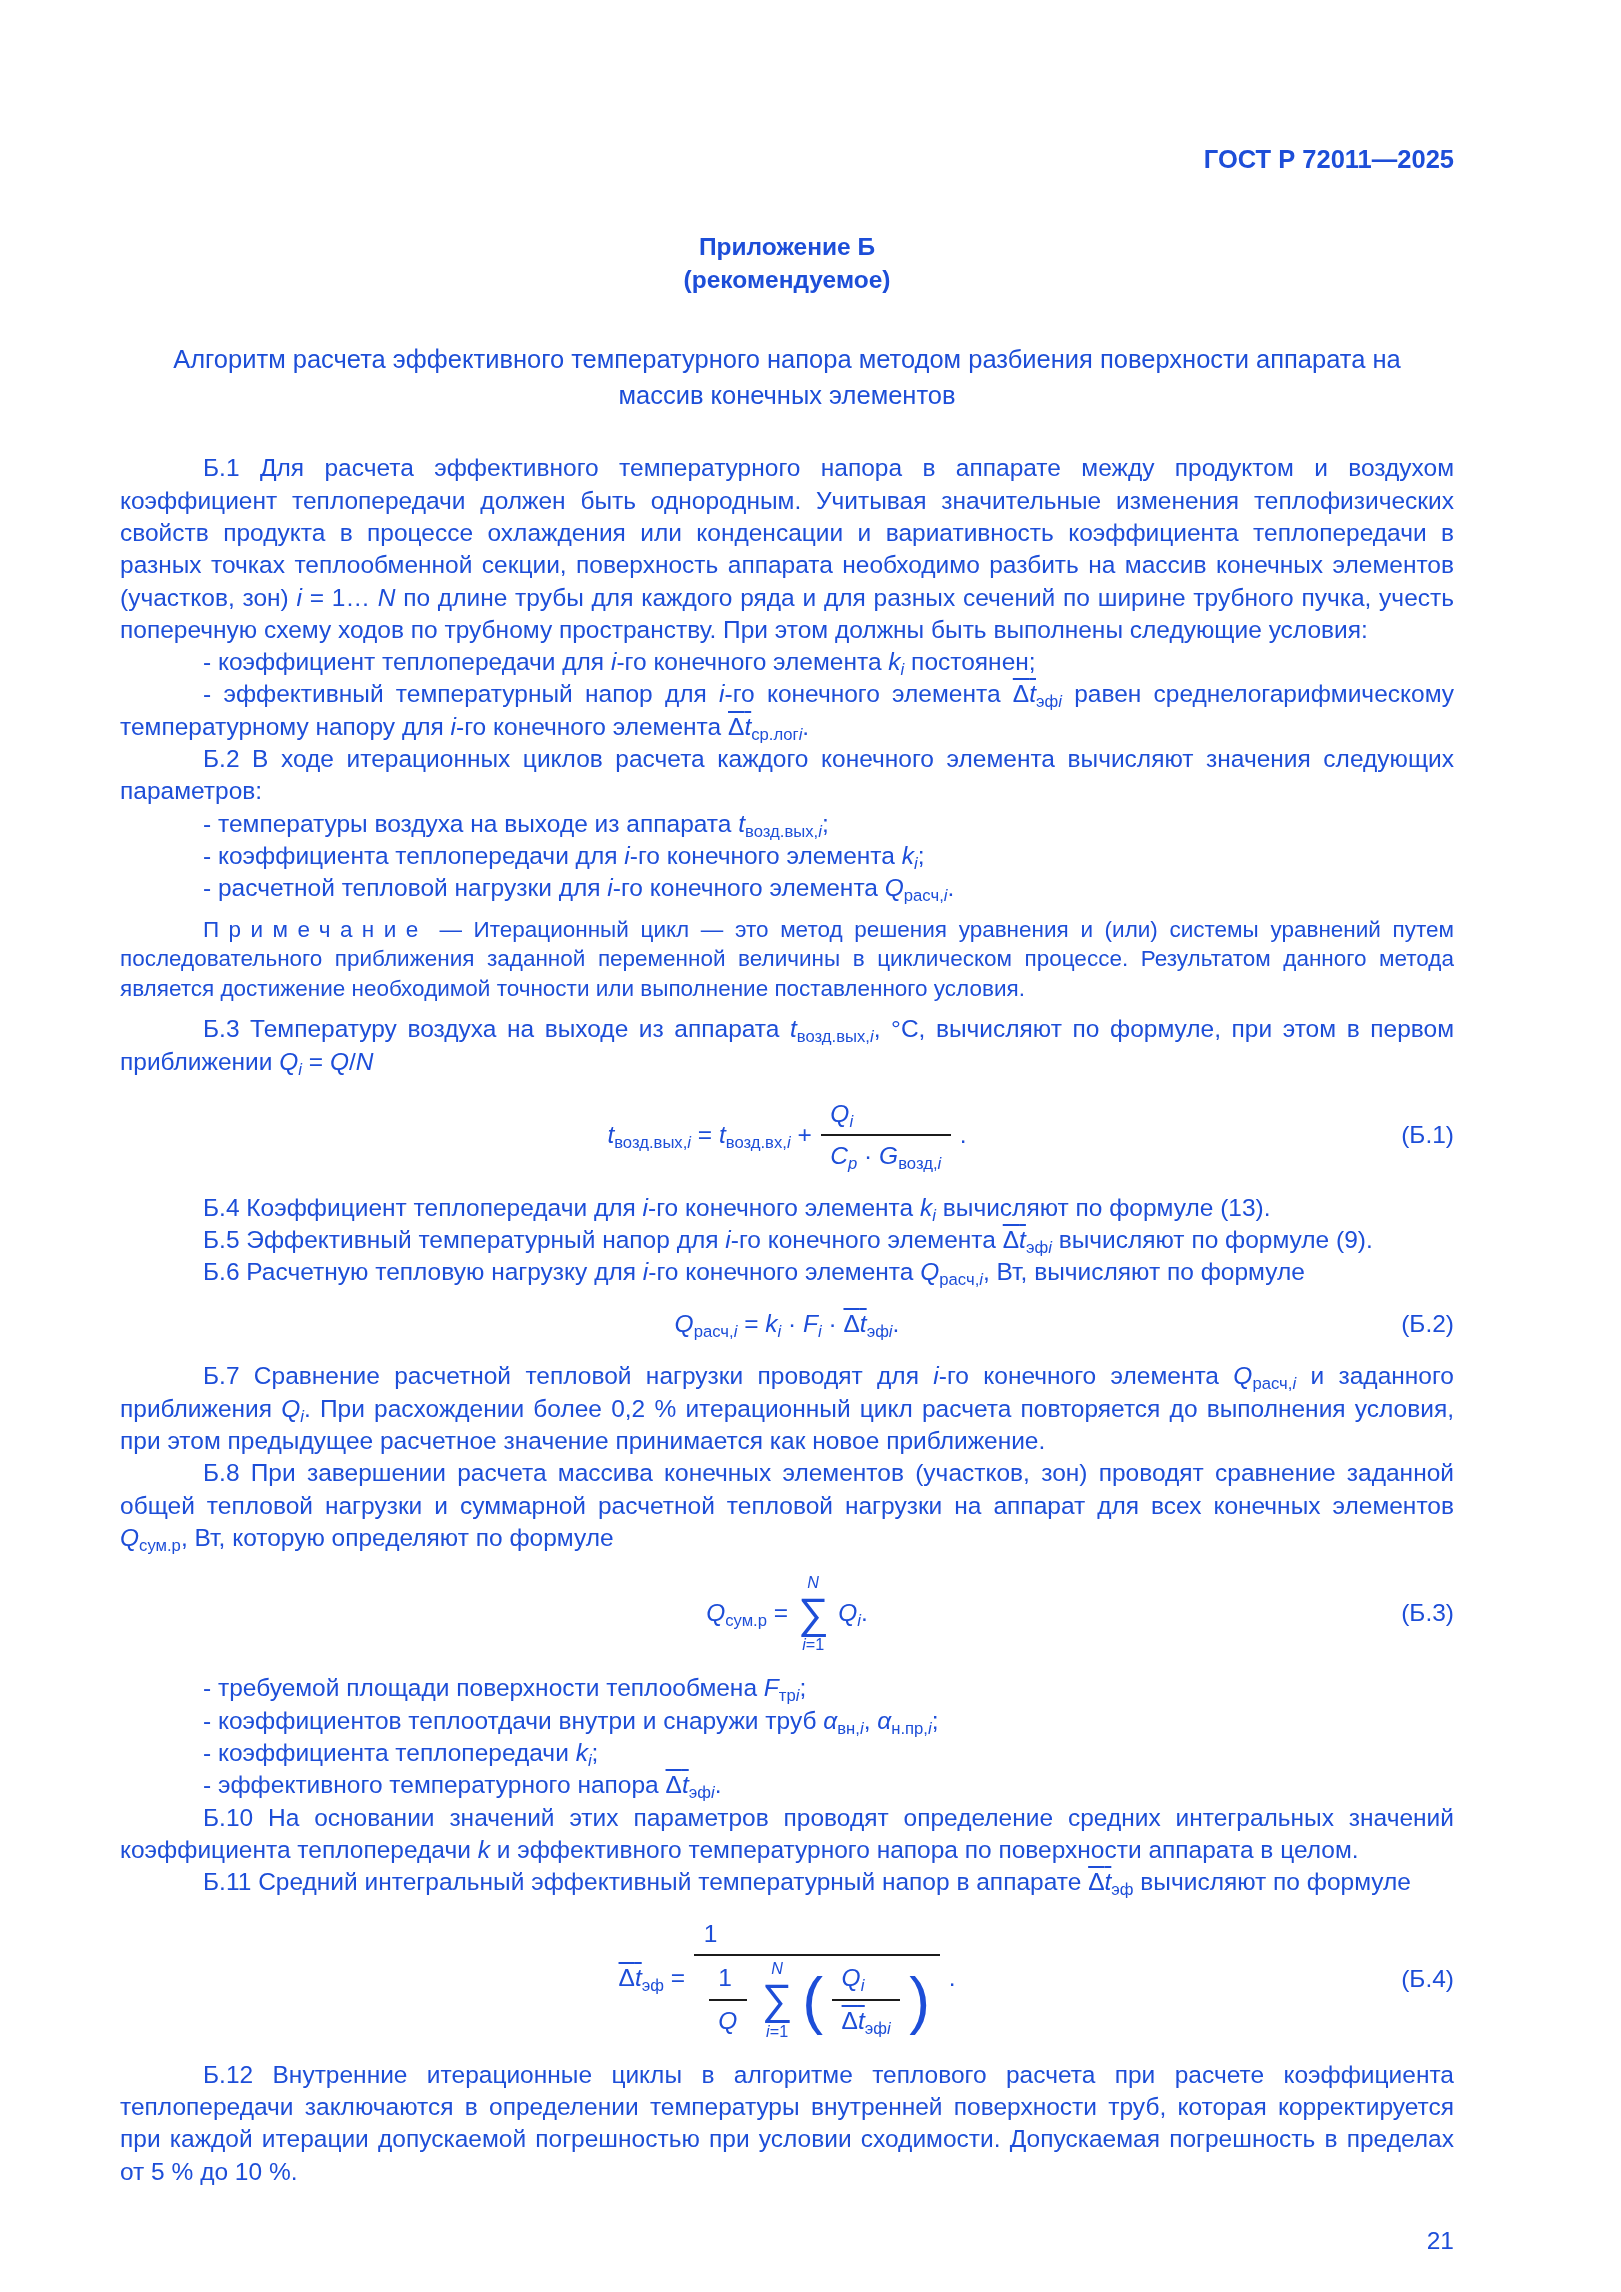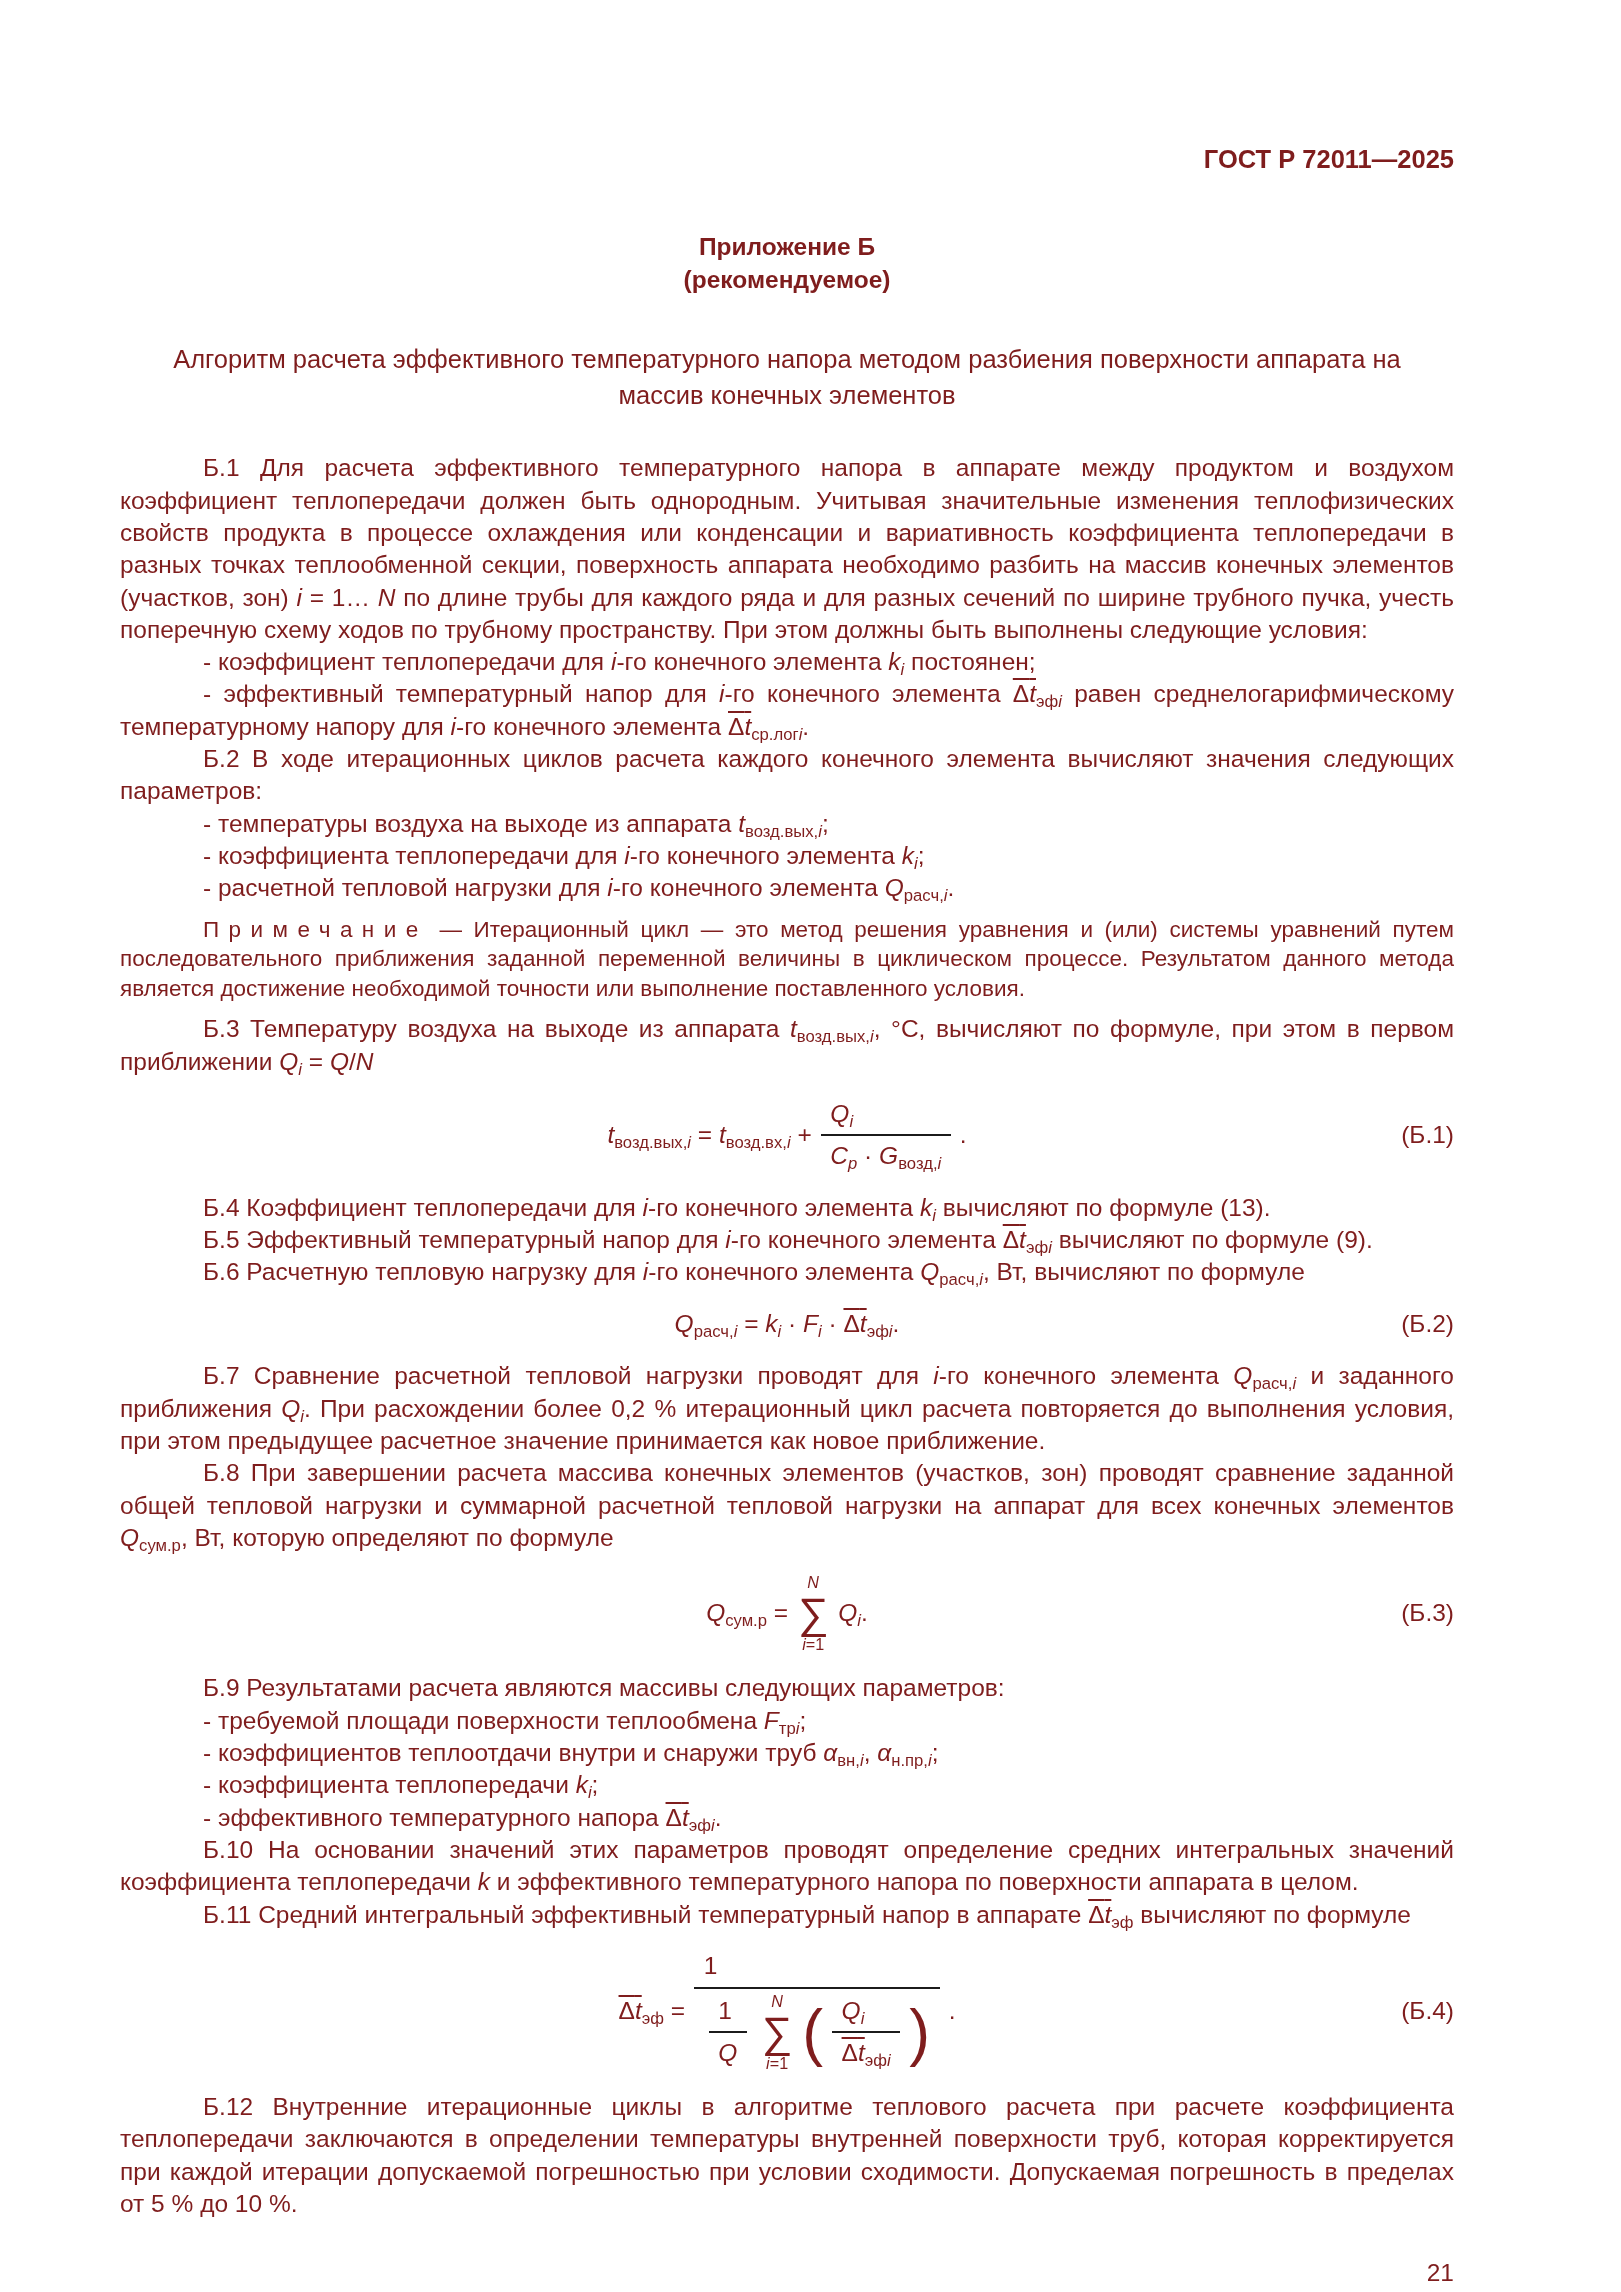--- a/index.html
+++ b/index.html
@@ -7,21 +7,21 @@
     position: relative;
     width: 1621px;
     height: 2293px;
     box-sizing: border-box;
     margin: 0 auto;
     background: #ffffff;
     padding: 143px 167px 59px 120px;
     font-family: "Liberation Sans", sans-serif;
     font-size: 24.5px;
     line-height: 1.32;
-    color: #7f1d1d;
+    color: #1d4ed8;
     overflow: hidden;
   }
   .header-row { text-align: right; font-weight: bold; font-size: 25.5px; margin-bottom: 53px; }
   .appendix { text-align: center; font-weight: bold; font-size: 24.5px; line-height: 1.35; margin-bottom: 45px; }
   .doc-title { text-align: center; font-weight: normal; font-size: 25.5px; line-height: 1.42; margin: 0 29px 39px 29px; }
   .para { margin: 0; text-align: justify; text-indent: 83px; }
   .note { font-size: 22.5px; margin: 9.8px 0; }
 
   
   .seg-n { }
@@ -109,21 +109,20 @@
       <span class="sum">
         <span class="st">N</span>
         <span class="sg">∑</span>
         <span class="sb"><span class="seg-i">i</span><span class="seg-n">=1</span></span>
       </span>
       <span><span class="seg-i">Q</span><span class="seg-subi">i</span><span class="seg-n">.</span></span>
     </span>
     <span class="f-num">(Б.3)</span>
   </div>
 
-  <p class="para"><span class="seg-n">Б.9 Результатами расчета являются массивы следующих параметров:</span></p>
   <p class="para"><span class="seg-n">- требуемой площади поверхности теплообмена </span><span class="seg-i">F</span><span class="seg-sub">тр</span><span class="seg-subi">i</span><span class="seg-n">;</span></p>
   <p class="para"><span class="seg-n">- коэффициентов теплоотдачи внутри и снаружи труб </span><span class="seg-i">α</span><span class="seg-sub">вн,</span><span class="seg-subi">i</span><span class="seg-n">, </span><span class="seg-i">α</span><span class="seg-sub">н.пр,</span><span class="seg-subi">i</span><span class="seg-n">;</span></p>
   <p class="para"><span class="seg-n">- коэффициента теплопередачи </span><span class="seg-i">k</span><span class="seg-subi">i</span><span class="seg-n">;</span></p>
   <p class="para"><span class="seg-n">- эффективного температурного напора </span><span class="seg-o">Δ</span><span class="seg-oi">t</span><span class="seg-sub">эф</span><span class="seg-subi">i</span><span class="seg-n">.</span></p>
 
   <p class="para"><span class="seg-n">Б.10 На основании значений этих параметров проводят определение средних интегральных значений коэффициента теплопередачи </span><span class="seg-i">k</span><span class="seg-n"> и эффективного температурного напора по поверхности аппарата в целом.</span></p>
   <p class="para"><span class="seg-n">Б.11 Средний интегральный эффективный температурный напор в аппарате </span><span class="seg-o">Δ</span><span class="seg-oi">t</span><span class="seg-sub">эф</span><span class="seg-n"> вычисляют по формуле</span></p>
 
   <div class="formula">
     <span class="f-body">

